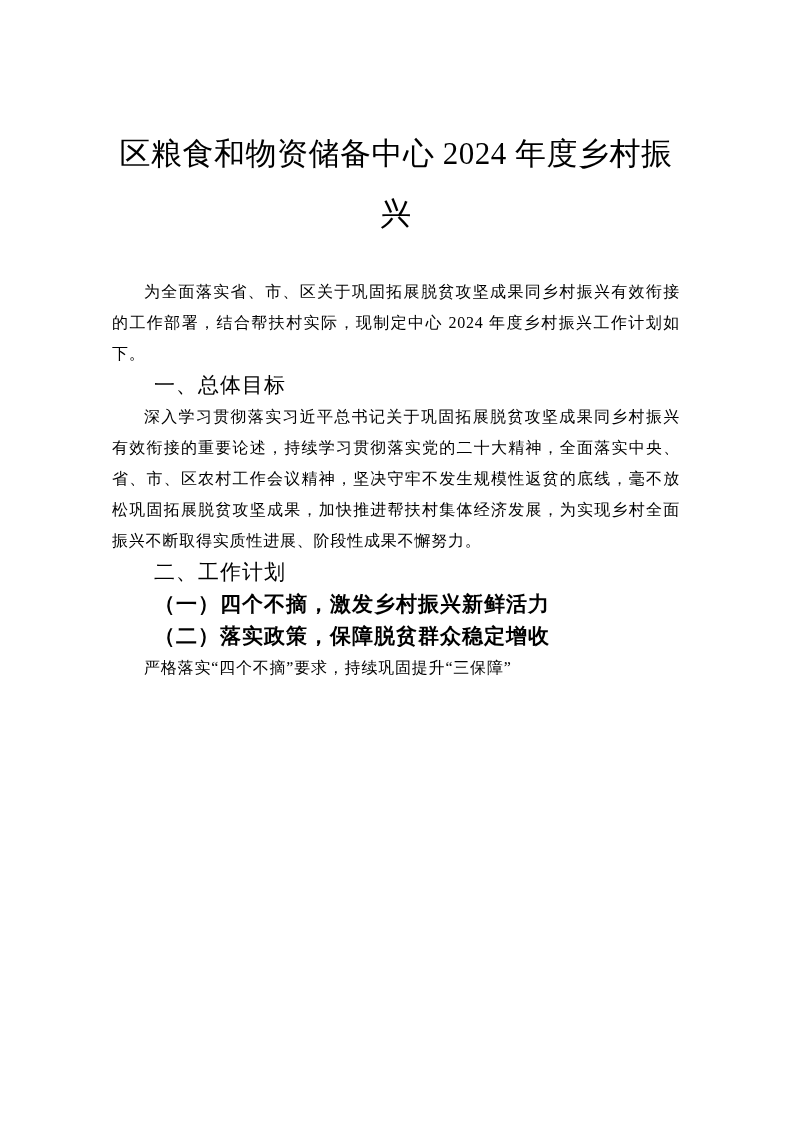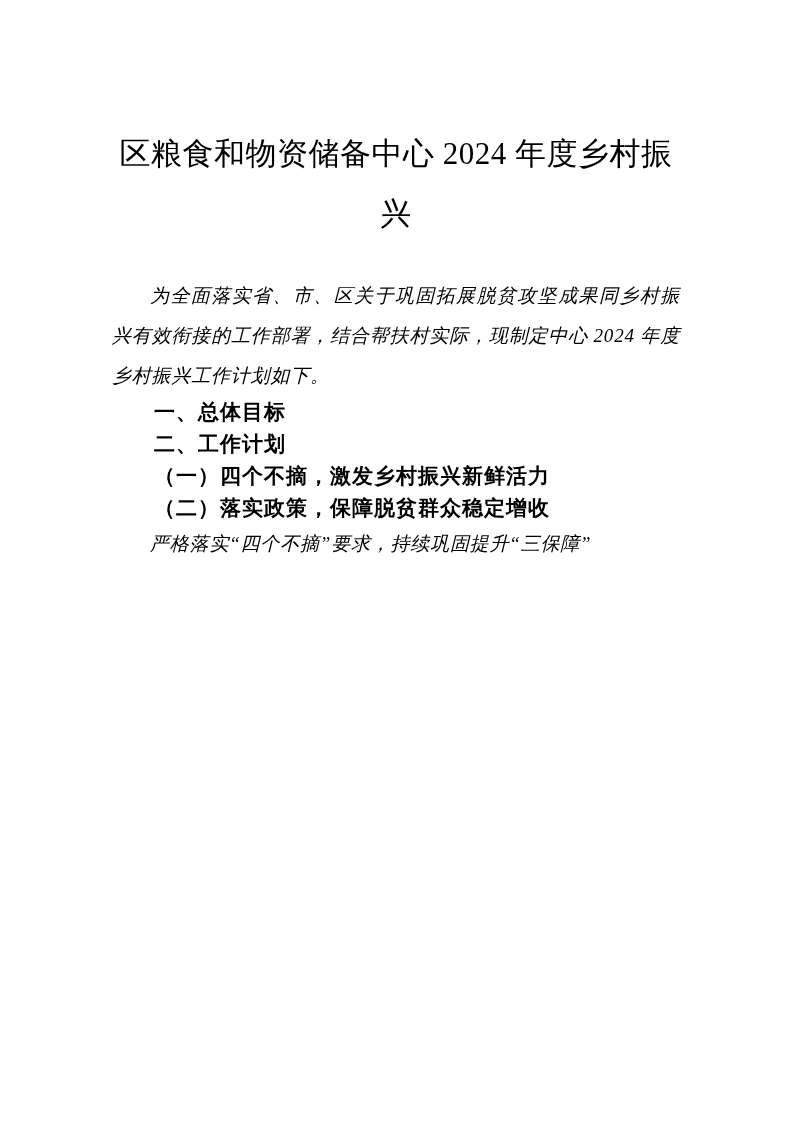--- a/index.html
+++ b/index.html
@@ -19,31 +19,30 @@
   .doc-title {
     font-size: 31px;
     line-height: 60px;
     font-weight: 400;
     text-align: center;
     margin-bottom: 32px;
     letter-spacing: 0.5px;
   }
   .title-line { display: block; }
   .para {
-    font-size: 19px;
-    line-height: 40px;
+    font-size: 16px;
+    line-height: 31px;
     text-align: justify;
     text-justify: inter-ideograph;
     text-indent: 2em;
     letter-spacing: 0.8px;
-    font-style: italic;
   }
   .heading {
     font-family: "Liberation Sans", "DejaVu Sans", sans-serif;
-    font-weight: 700;
+    font-weight: 400;
     font-size: 21px;
     line-height: 32px;
     text-indent: 2em;
     letter-spacing: 1px;
   }
   .subheading {
     font-weight: 700;
     font-size: 21px;
     line-height: 32px;
     text-indent: 2em;
@@ -56,20 +55,21 @@
 <div class="page">
 
   <h1 class="doc-title">
     <span class="title-line">区粮食和物资储备中心 2024 年度乡村振兴</span>
   </h1>
 
   <p class="para">为全面落实省、市、区关于巩固拓展脱贫攻坚成果同乡村振兴有效衔接的工作部署，结合帮扶村实际，现制定中心 2024 年度乡村振兴工作计划如下。</p>
 
   <h2 class="heading">一、总体目标</h2>
 
+  <p class="para">深入学习贯彻落实习近平总书记关于巩固拓展脱贫攻坚成果同乡村振兴有效衔接的重要论述，持续学习贯彻落实党的二十大精神，全面落实中央、省、市、区农村工作会议精神，坚决守牢不发生规模性返贫的底线，毫不放松巩固拓展脱贫攻坚成果，加快推进帮扶村集体经济发展，为实现乡村全面振兴不断取得实质性进展、阶段性成果不懈努力。</p>
 
   <h2 class="heading">二、工作计划</h2>
 
   <h3 class="subheading">（一）四个不摘，激发乡村振兴新鲜活力</h3>
 
 
   <h3 class="subheading">（二）落实政策，保障脱贫群众稳定增收</h3>
 
   <p class="para">严格落实“四个不摘”要求，持续巩固提升“三保障”</p>
 

